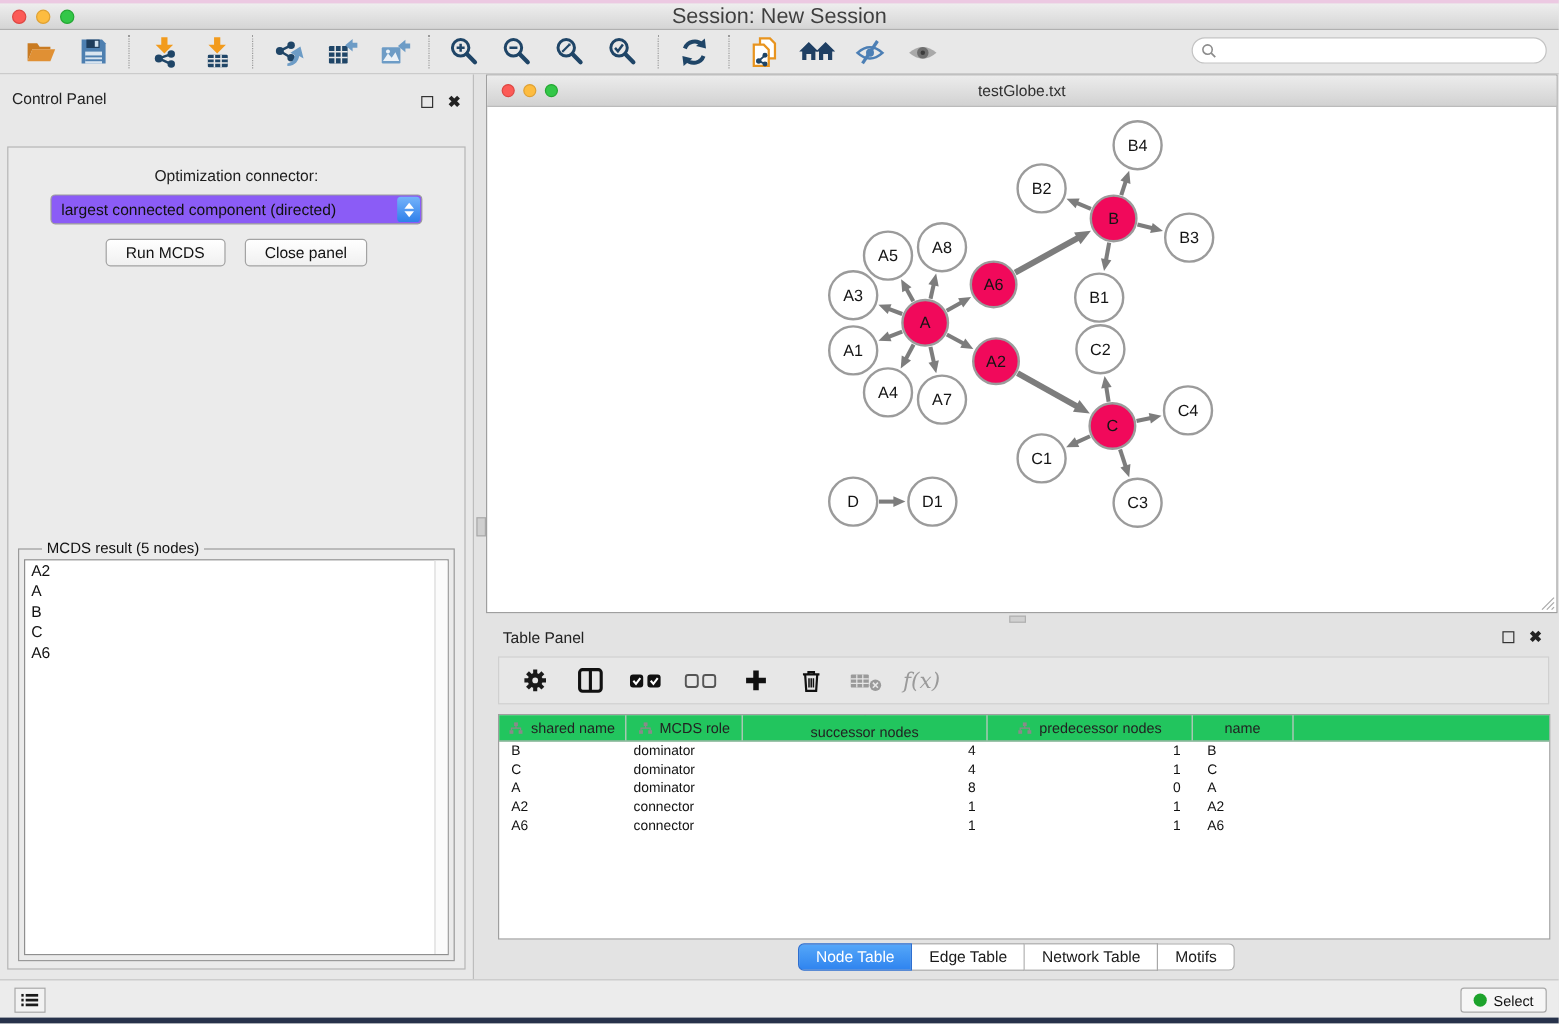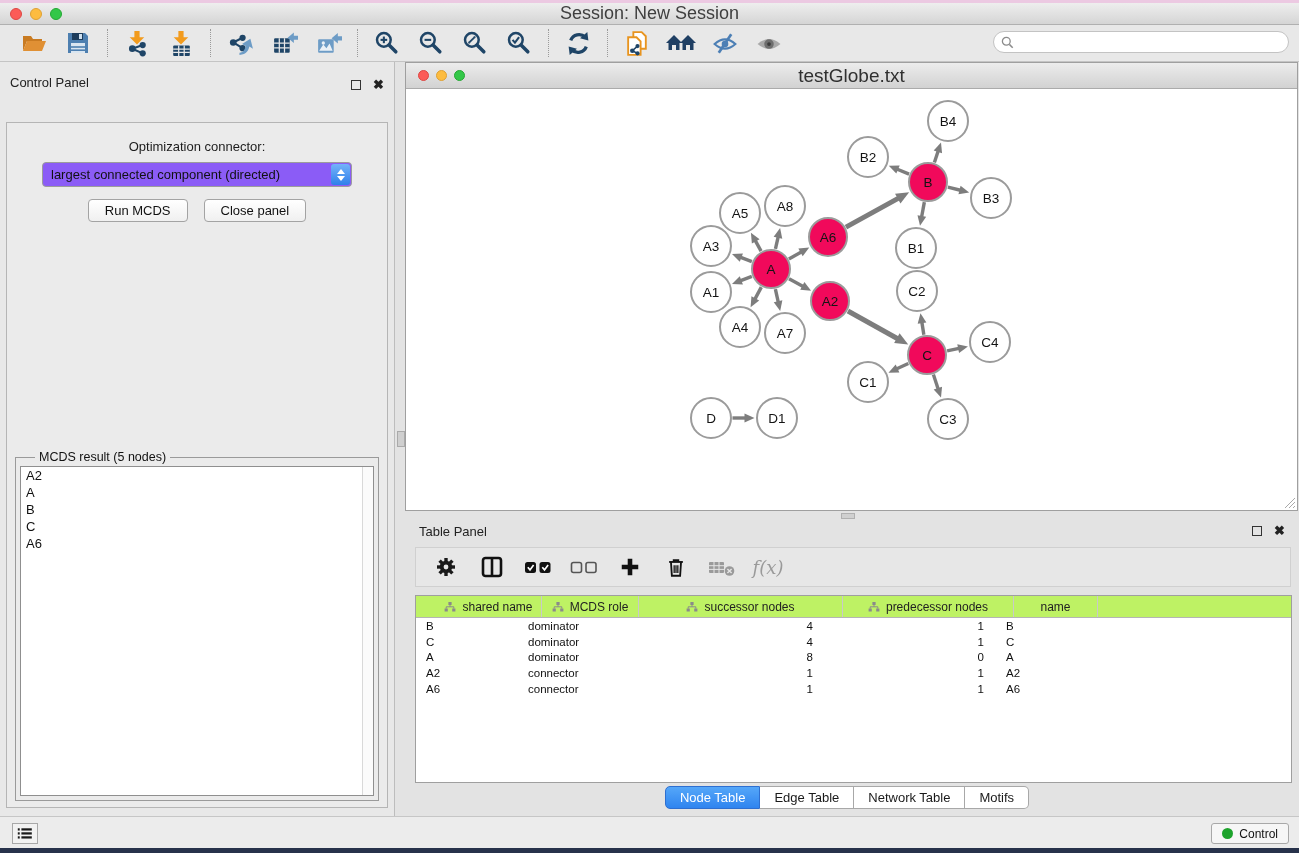--- a/index.html
+++ b/index.html
@@ -61,37 +61,37 @@
   
   #right-pane { left:395px; top:62px; width:904px; height:754px; background:#e3e3e3; }
 
   
   #net-window { position:absolute; left:10px; top:0px; width:893px; height:449px;
     background:#fff; border:1px solid #9f9f9f; }
   #net-titlebar { height:26px; background:linear-gradient(#ececec,#d2d2d2); border-bottom:1px solid #ababab;
     display:flex; align-items:center; position:relative; }
   #net-titlebar .traffic { margin-left:12px; gap:7px; }
   #net-titlebar .tl { width:11px; height:11px; }
-  #net-titlebar .wtitle { position:absolute; left:0; right:0; text-align:center; font-size:19px; color:#303030; }
+  #net-titlebar .wtitle { position:absolute; left:0; right:0; text-align:center; font-size:13px; color:#303030; }
   #graph-svg { display:block; }
   #net-grip { position:absolute; right:1px; bottom:1px; width:14px; height:14px; }
 
   .split-h { width:8px; height:16px; background:#cfcfcf; border:1px solid #aaa; }
   .split-v { width:14px; height:6px; background:#d0d0d0; border:1px solid #b0b0b0; }
 
   
   #table-panel { position:absolute; left:0; right:0; top:455px; bottom:0; }
   #tp-head { height:28px; display:flex; align-items:center; padding:0 14px 0 24px; }
   #tp-head .ptitle { font-size:13px; color:#222; flex:1; }
   #tp-toolbar { margin:2px 8px 0 20px; height:40px; background:#e7e7e7; border:1px solid #d0d0d0;
     display:flex; align-items:center; gap:10px; padding-left:12px; }
   .tp-btn { width:36px; height:30px; display:flex; align-items:center; justify-content:center; }
   .fx { font-family:"DejaVu Serif", serif; font-style:italic; font-size:18px; color:#9a9a9a; }
   #ntable { position:absolute; left:20px; width:877px; top:78px; height:188px; background:#fff; border:1px solid #9f9f9f; }
-  #ntable-header { display:flex; height:22px; background:#bef264; border-bottom:1px solid #b5b5b5;padding-left:20px; }
+  #ntable-header { display:flex; height:22px; background:#22c55e; border-bottom:1px solid #b5b5b5; }
   .hcell { display:flex; align-items:center; justify-content:center; gap:6px; font-size:12px; color:#222;
     border-right:1px solid #c9c9c9; height:100%; }
   .trow { display:flex; height:15.8px; align-items:center; }
   .tcell { font-size:11.5px; color:#111; white-space:nowrap; overflow:hidden; }
   #tp-tabs { position:absolute; left:0; right:0; top:269px; display:flex; justify-content:center; }
   .btab { font-size:13px; color:#1a1a1a; background:#fff; border:1px solid #a8a8a8; border-left:none; padding:3px 14px; }
   .btab:first-child { border-left:1px solid #a8a8a8; border-radius:5px 0 0 5px; }
   .btab:last-child { border-radius:0 5px 5px 0; }
   .btab.active { background:linear-gradient(#55a7f9,#2f84ef); color:#fff; border-color:#2e6fd0; }
 
@@ -556,21 +556,21 @@
           </div>
           <div class="hcell" style="width: 97px;">
             <svg width="12" height="12" viewBox="0 0 12 12">
               <rect x="4.4" y="1" width="3.2" height="3" fill="#8a8a8a"></rect>
               <rect x="0.6" y="7.5" width="3.2" height="3" fill="#8a8a8a"></rect>
               <rect x="8.2" y="7.5" width="3.2" height="3" fill="#8a8a8a"></rect>
               <path d="M6 4 v1.8 M2.2 7.5 V5.8 h7.6 v1.7" stroke="#8a8a8a" fill="none" stroke-width="1"></path>
             </svg>
             <span>MCDS role</span>
           </div>
-          <div class="hcell" style="width: 204px;">
+          <div class="hcell" style="width: 204px; flex-direction: column;">
             <svg width="12" height="12" viewBox="0 0 12 12">
               <rect x="4.4" y="1" width="3.2" height="3" fill="#8a8a8a"></rect>
               <rect x="0.6" y="7.5" width="3.2" height="3" fill="#8a8a8a"></rect>
               <rect x="8.2" y="7.5" width="3.2" height="3" fill="#8a8a8a"></rect>
               <path d="M6 4 v1.8 M2.2 7.5 V5.8 h7.6 v1.7" stroke="#8a8a8a" fill="none" stroke-width="1"></path>
             </svg>
             <span>successor nodes</span>
           </div>
           <div class="hcell" style="width: 171px;">
             <svg width="12" height="12" viewBox="0 0 12 12">
@@ -643,16 +643,16 @@
           <rect x="5.5" y="1.5" width="13" height="2.8"></rect>
         <rect x="1" y="6.5" width="2.4" height="2.8"></rect>
           <rect x="5.5" y="6.5" width="13" height="2.8"></rect>
         <rect x="1" y="11.5" width="2.4" height="2.8"></rect>
           <rect x="5.5" y="11.5" width="13" height="2.8"></rect>
       </g>
     </svg>
   </div>
   <div id="memory-btn">
     <span id="memory-dot"></span>
-    <span>Control</span>
+    <span>Select</span>
   </div>
 </div>
 <div id="desk-bottom" class="abs"></div>
 
 </body></html>

